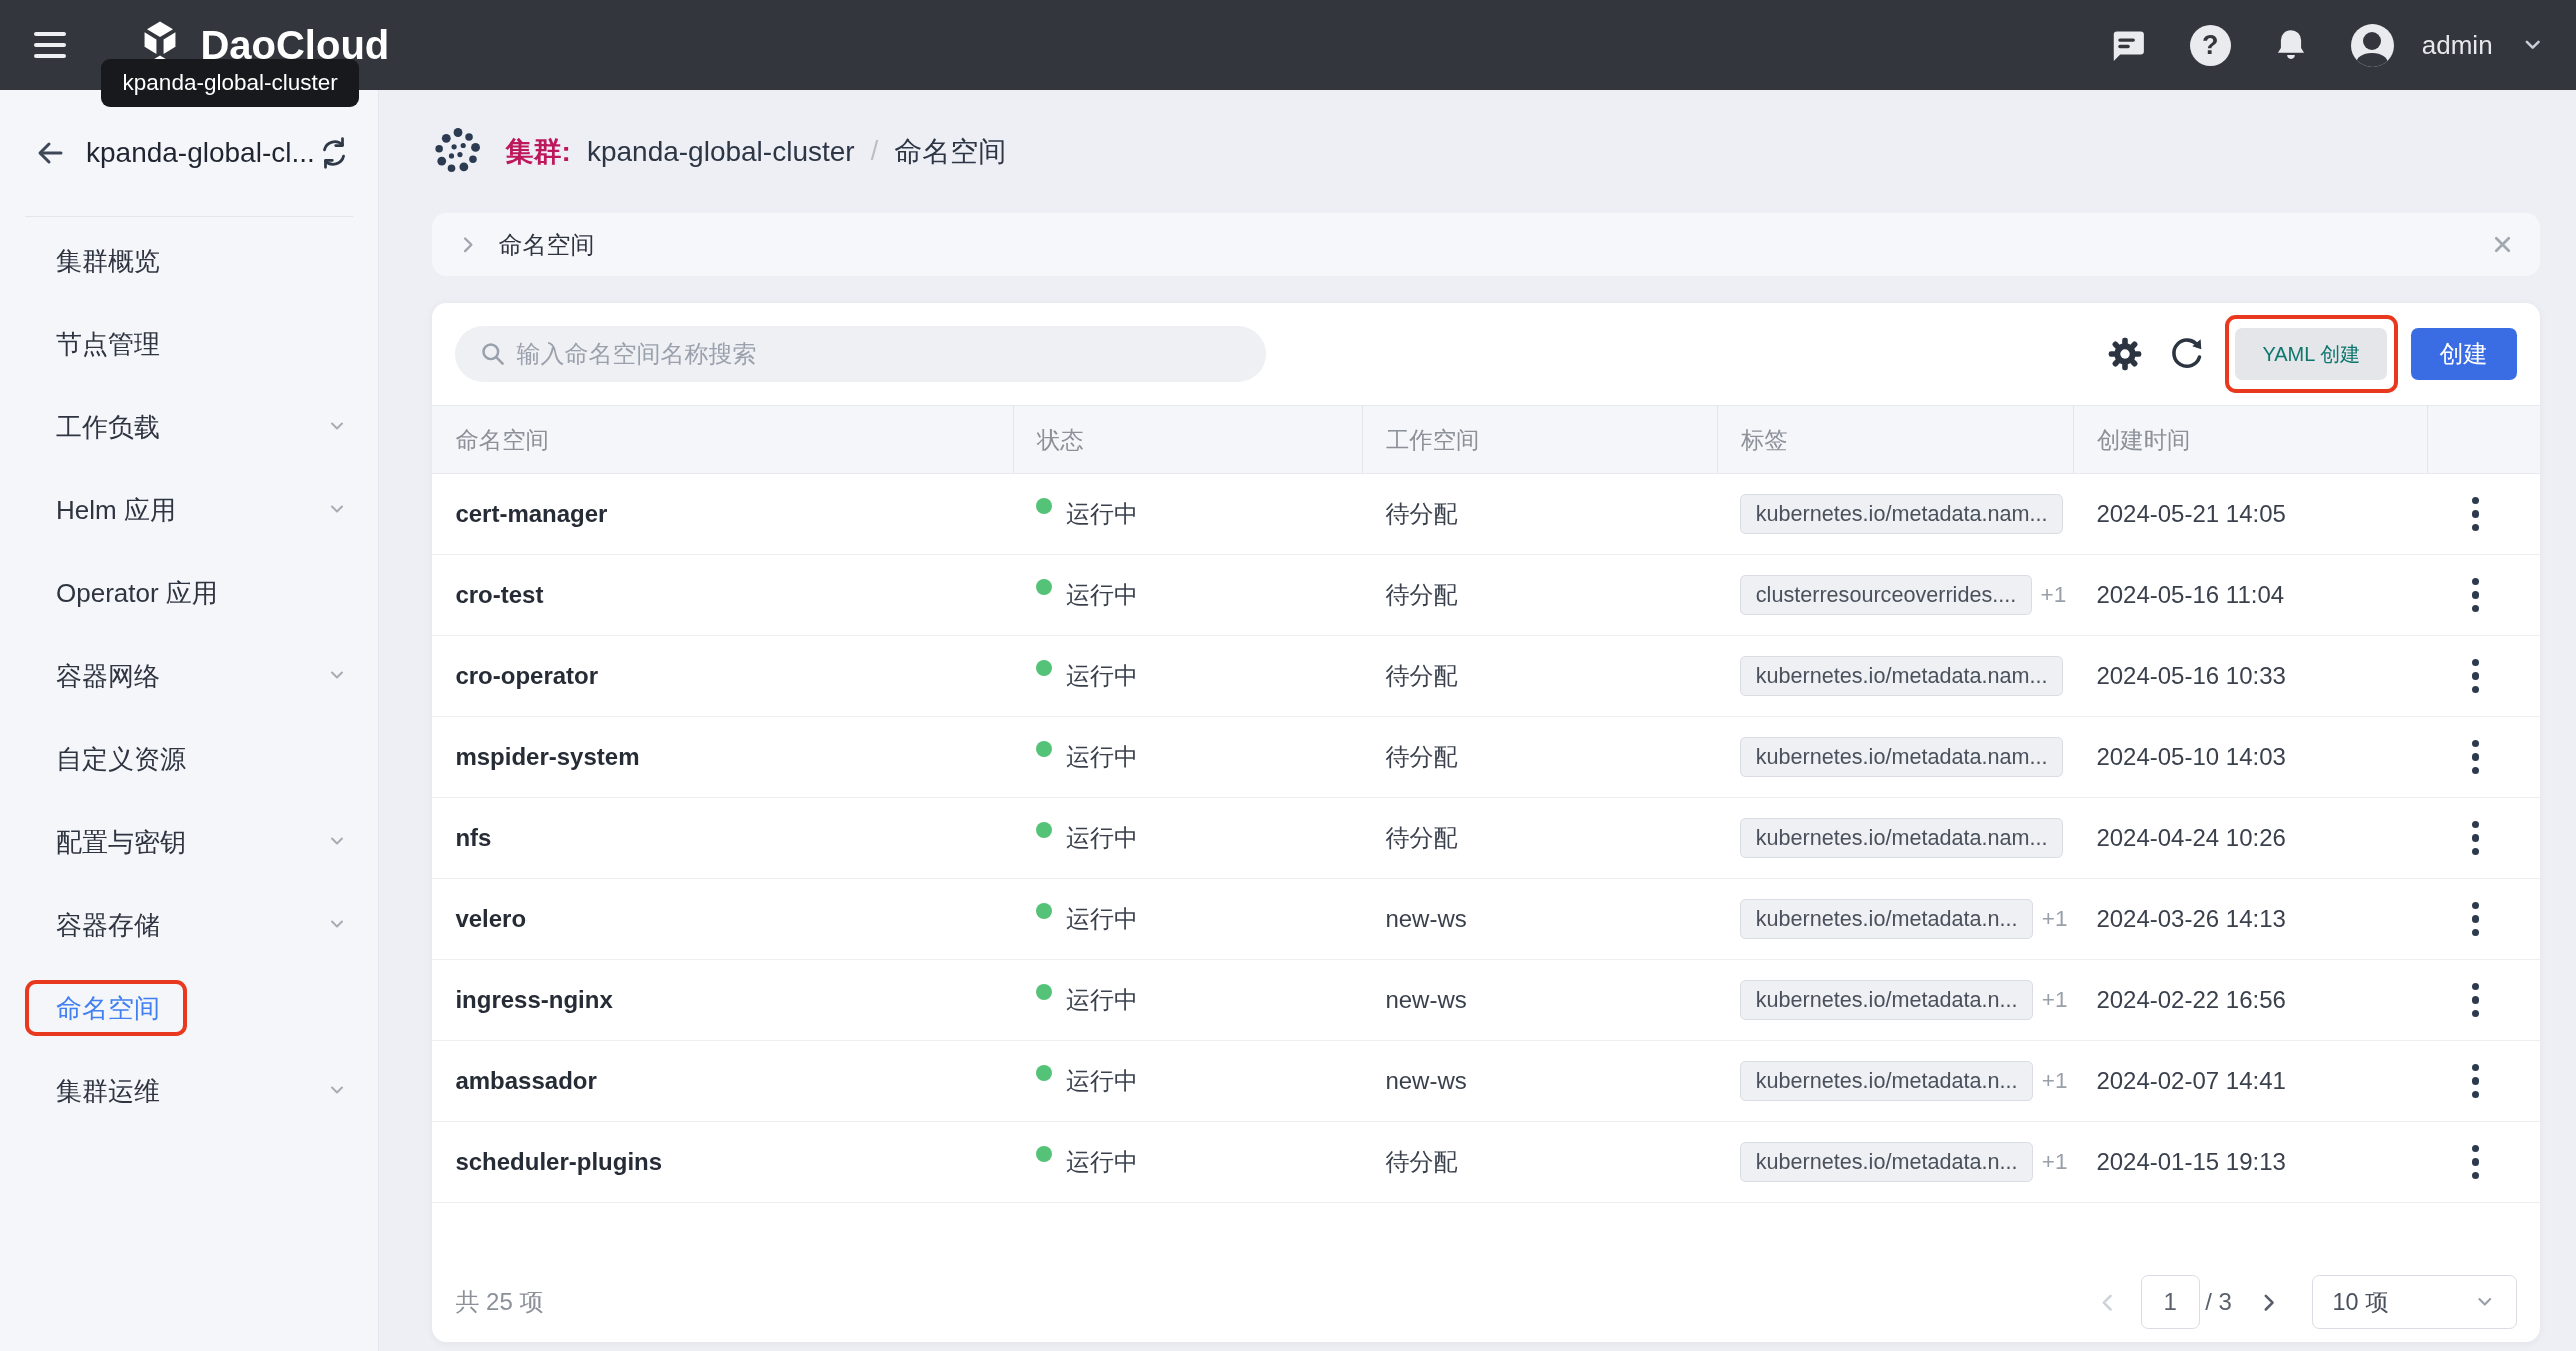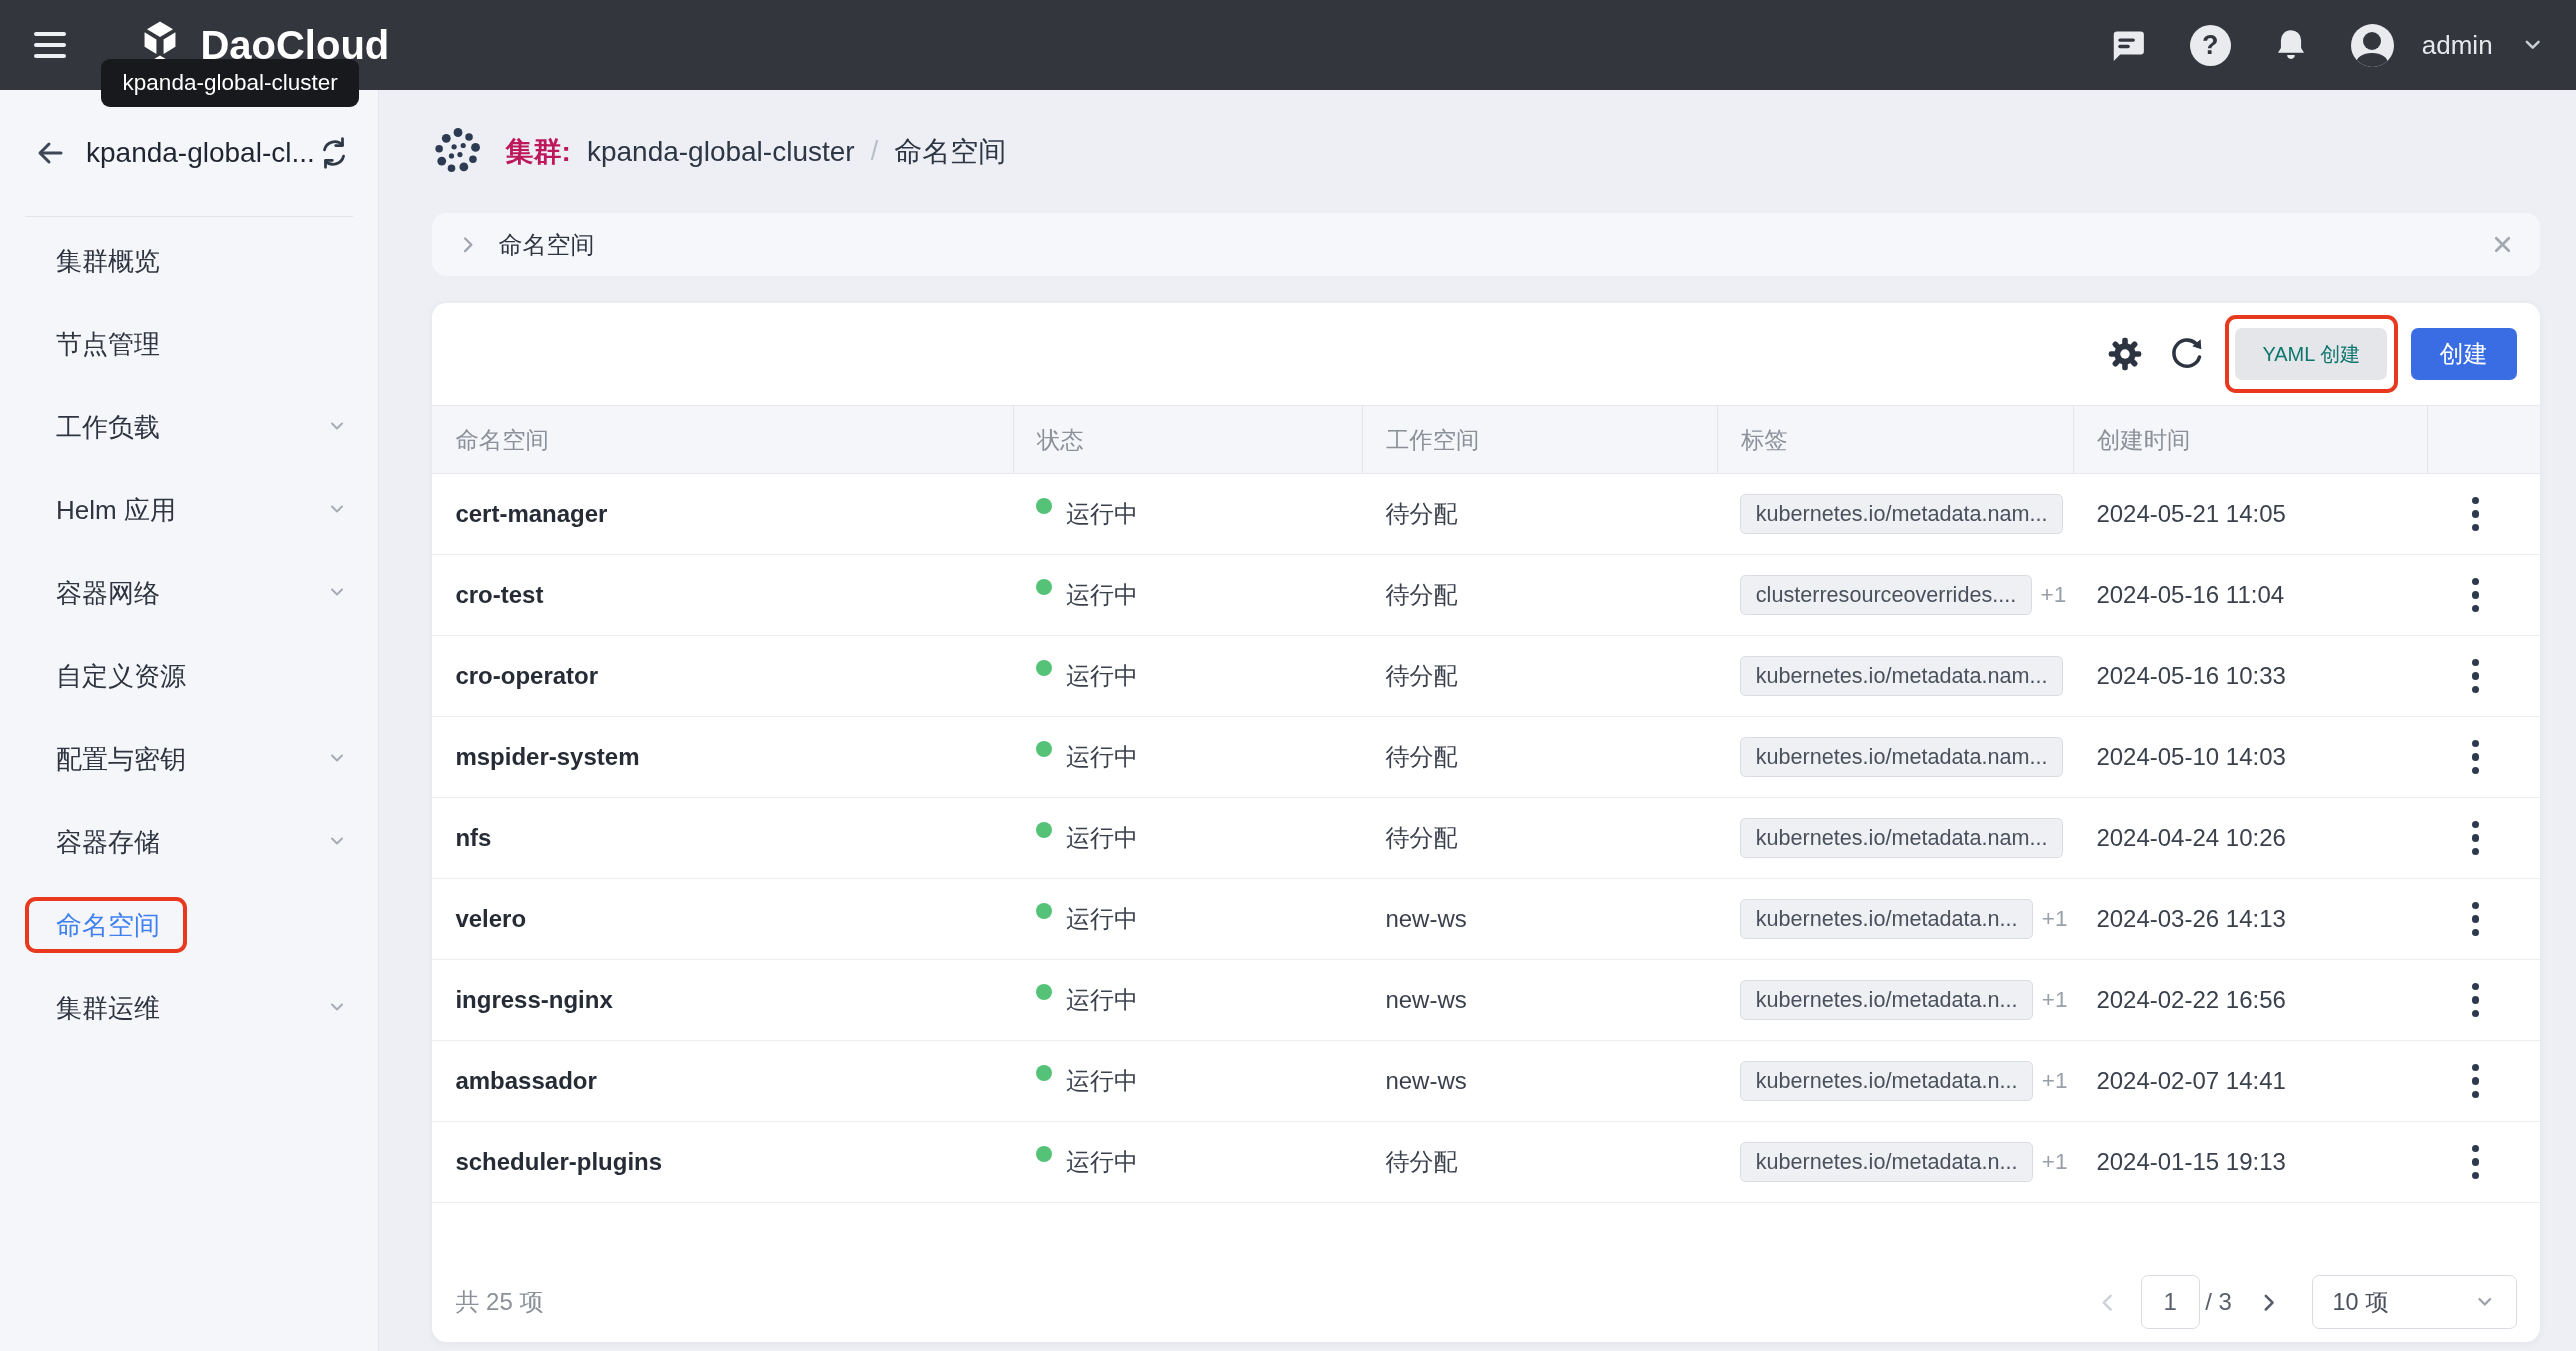--- a/index.html
+++ b/index.html
@@ -177,20 +177,23 @@
               <polyline points="6,9 12,15 18,9"></polyline>
             </svg></span>
         </div>
         <div class="side-item">
           <span class="side-label">Helm 应用</span>
           <span class="side-chevron"><svg width="20" height="20" viewBox="0 0 24 24" fill="none" stroke="#a6abb4" stroke-width="2.4" stroke-linecap="round" stroke-linejoin="round">
               <polyline points="6,9 12,15 18,9"></polyline>
             </svg></span>
         </div>
         <div class="side-item">
+          <span class="side-label">Operator 应用</span>
+        </div>
+        <div class="side-item">
           <span class="side-label">容器网络</span>
           <span class="side-chevron"><svg width="20" height="20" viewBox="0 0 24 24" fill="none" stroke="#a6abb4" stroke-width="2.4" stroke-linecap="round" stroke-linejoin="round">
               <polyline points="6,9 12,15 18,9"></polyline>
             </svg></span>
         </div>
         <div class="side-item">
           <span class="side-label">自定义资源</span>
         </div>
         <div class="side-item">
           <span class="side-label">配置与密钥</span>
@@ -250,20 +253,29 @@
         <svg width="25" height="25" viewBox="0 0 24 24" fill="none" stroke="#a2a7b0" stroke-width="2.6" stroke-linecap="round">
             <line x1="6" y1="6" x2="18" y2="18"></line>
             <line x1="18" y1="6" x2="6" y2="18"></line>
           </svg>
       </span>
     </div>
 
     <section class="card">
 
       <div class="toolbar">
+        <div class="search-wrap">
+          <span class="search-icon">
+            <svg width="27" height="27" viewBox="0 0 24 24" fill="none" stroke="#9aa0ab" stroke-width="2.2" stroke-linecap="round">
+                <circle cx="10.5" cy="10.5" r="6.5"></circle>
+                <line x1="15.5" y1="15.5" x2="21" y2="21"></line>
+              </svg>
+          </span>
+          <input class="search-input" type="text" placeholder="输入命名空间名称搜索" style="">
+        </div>
         <div class="toolbar-right">
           <button class="icon-btn gear-btn">
             <svg width="36" height="36" viewBox="0 0 32 32">
               <g fill="#2b3440">
                 <rect x="13.5" y="1.5" width="5" height="7" rx="2"></rect>
                 <rect x="13.5" y="1.5" width="5" height="7" rx="2" transform="rotate(45,16,16)"></rect>
                 <rect x="13.5" y="1.5" width="5" height="7" rx="2" transform="rotate(90,16,16)"></rect>
                 <rect x="13.5" y="1.5" width="5" height="7" rx="2" transform="rotate(135,16,16)"></rect>
                 <rect x="13.5" y="1.5" width="5" height="7" rx="2" transform="rotate(180,16,16)"></rect>
                 <rect x="13.5" y="1.5" width="5" height="7" rx="2" transform="rotate(225,16,16)"></rect>

